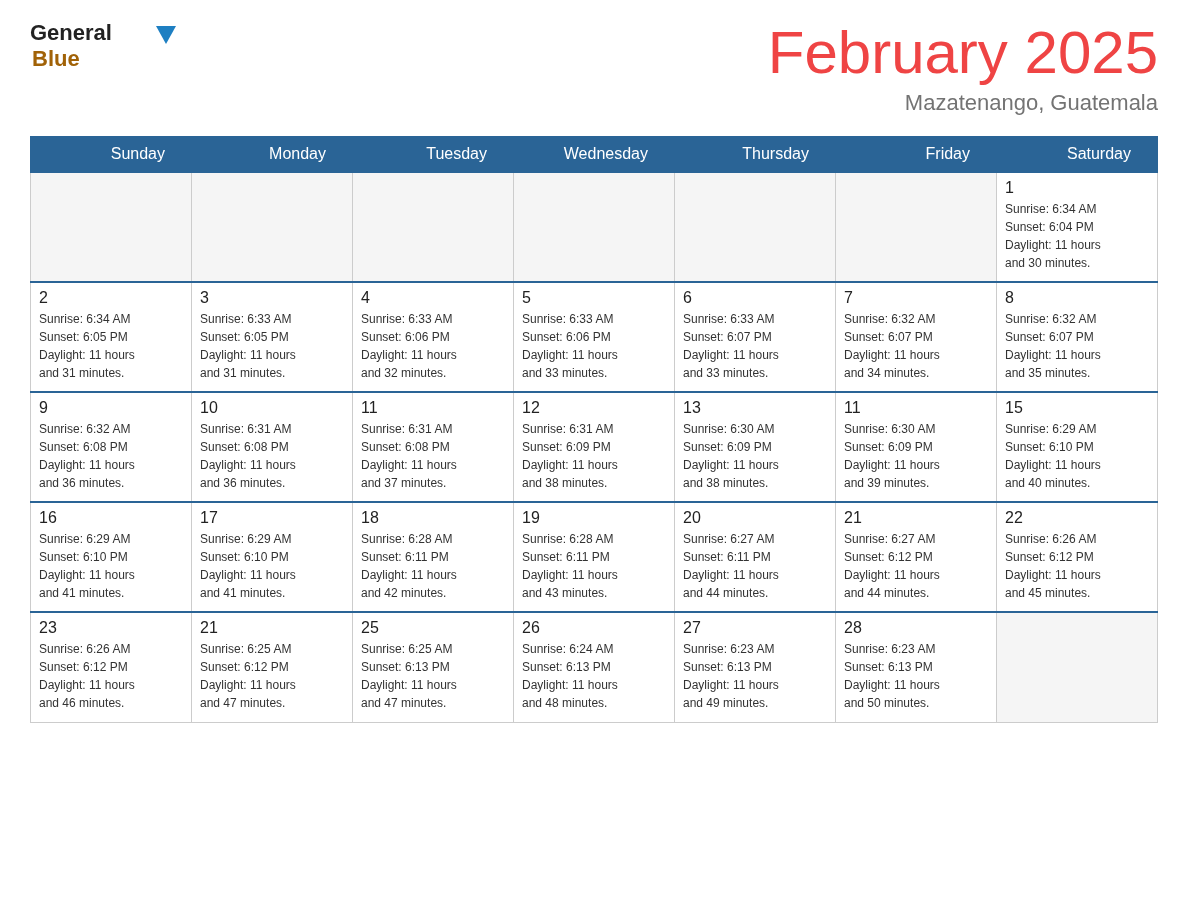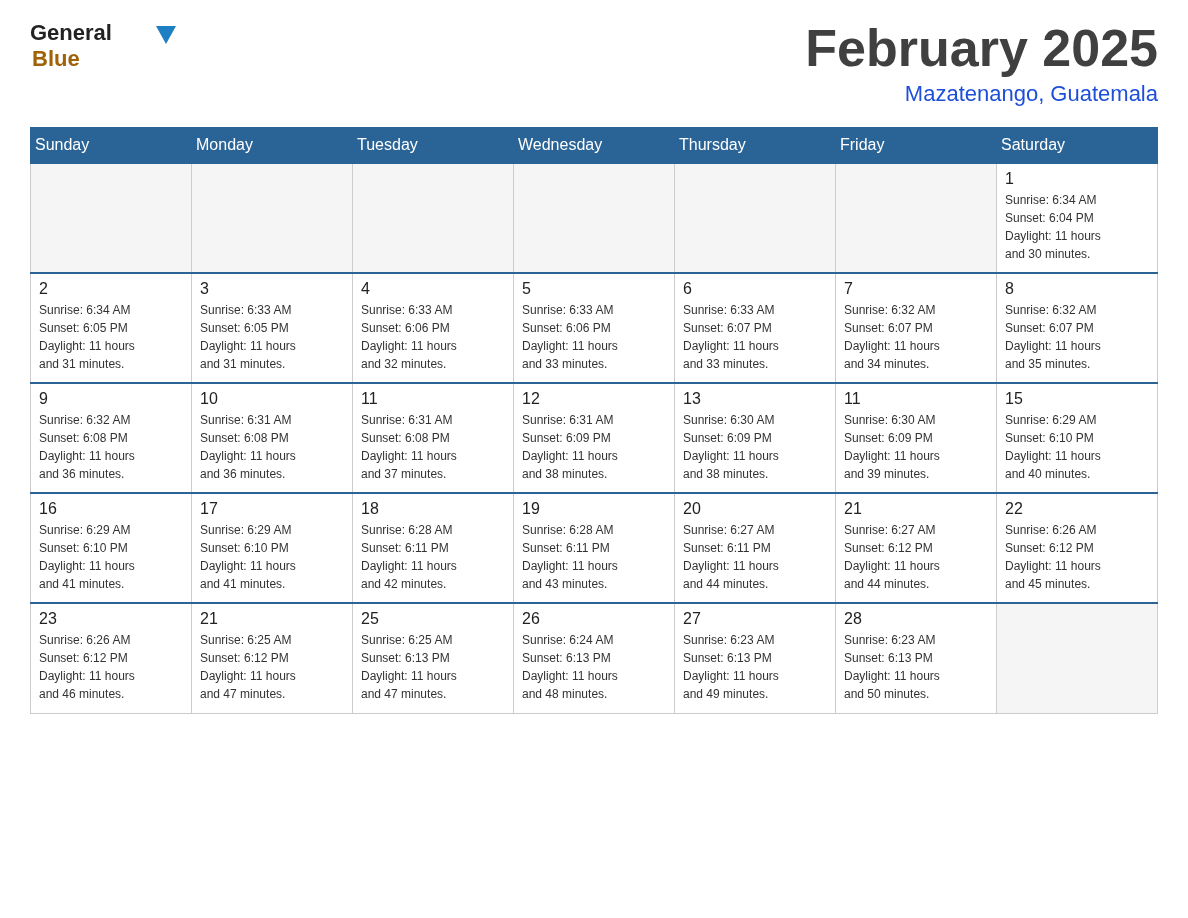--- a/index.html
+++ b/index.html
@@ -44,42 +44,42 @@
     .logo-blue {
       font-size: 22px;
       font-weight: bold;
       color: #a16207;
       margin-left: 2px;
     }
     .title-area {
       text-align: right;
     }
     .calendar-title {
-      font-size: 52px;
-      font-weight: bold;
-      color: #404040;
+      font-size: 60px;
+      font-weight: normal;
+      color: #ef4444;
       line-height: 1.1;
     }
     .calendar-subtitle {
       font-size: 22px;
-      color: #1d4ed8;
+      color: #737373;
       margin-top: 4px;
     }
     .calendar-table {
       width: 100%;
       border-collapse: collapse;
       table-layout: fixed;
     }
     .calendar-table th {
       background-color: #2a6496;
       color: #fff;
-      padding: 8px 4px;
+      padding: 8px 26px;
       font-size: 16px;
       font-weight: normal;
-      text-align: left;
+      text-align: right;
       border: 1px solid #2a6496;
       margin-left: 48px;
     }
     .calendar-table td {
       vertical-align: top;
       border: 1px solid #ccc;
       padding: 6px 8px;
       min-height: 100px;
       height: 110px;
     }

